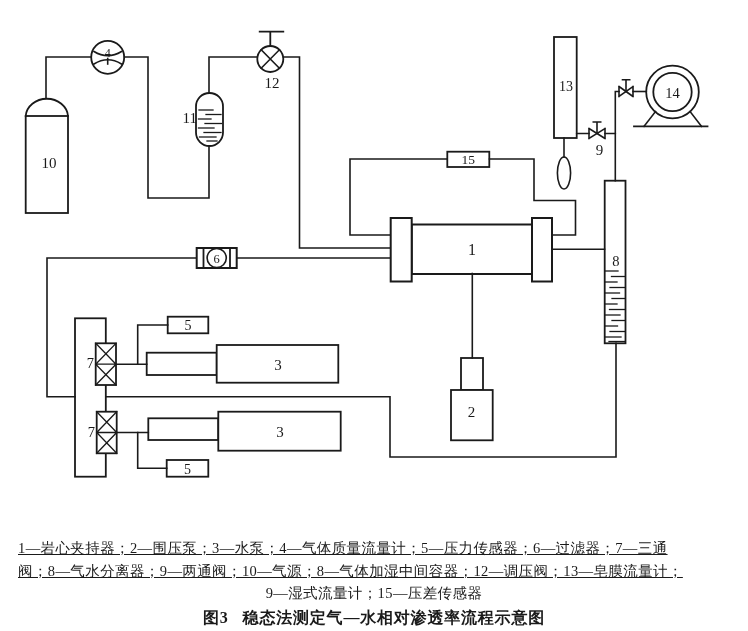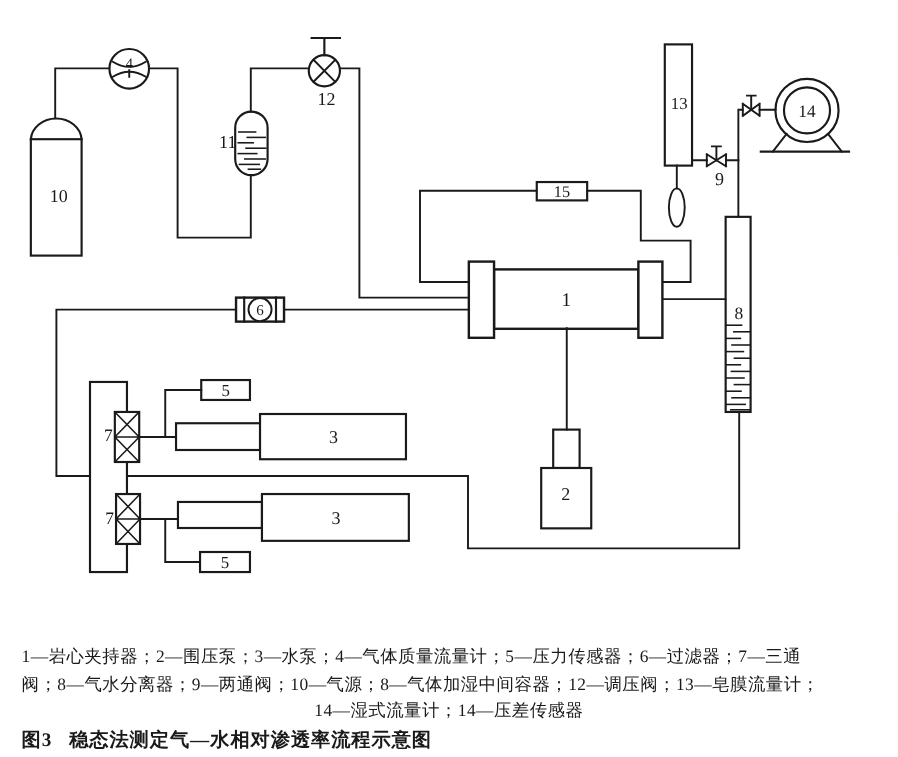--- a/index.html
+++ b/index.html
@@ -6,24 +6,24 @@
   .page{
     position:relative;width:748px;height:631px;background:#ffffff;
     font-family:"Liberation Serif", serif;color:#1a1a1a;overflow:hidden;
   }
   .diagram-svg{position:absolute;top:0;left:0;}
   svg text{font-family:"Liberation Serif", serif;fill:#1a1a1a;}
   .caption{
     position:absolute;top:537px;left:18px;width:712px;
     font-size:14.5px;line-height:22.5px;letter-spacing:0.4px;
   }
-  .caption .leg-line{white-space:nowrap;}
+  .caption .leg-line{white-space:nowrap;text-decoration:underline;}
   .caption .leg-center{text-align:center;white-space:nowrap;}
   .fig-title{
-    font-weight:bold;font-size:16px;margin-top:2px;
+    text-align:center;font-weight:bold;font-size:16px;margin-top:2px;
     letter-spacing:0.8px;white-space:nowrap;
   }
   .fig-title .fig-no{margin-right:14px;}
 </style>
 </head>
 <body>
 
 <div class="page">
 
 <svg class="diagram-svg" width="748" height="525" viewBox="0 0 748 525" fill="none" stroke="#1a1a1a" stroke-width="1.6" stroke-linecap="square">
@@ -188,19 +188,19 @@
   <g stroke-width="1.8">
     <rect x="148.3" y="418.3" width="70" height="21.7"></rect>
     <rect x="218.3" y="411.7" width="122.4" height="39" fill="#ffffff"></rect>
     <text x="280" y="436.5" font-size="15" text-anchor="middle" stroke="none">3</text>
   </g>
 </svg>
 
 <div class="caption">
   <div class="leg-line">1—岩心夹持器；2—围压泵；3—水泵；4—气体质量流量计；5—压力传感器；6—过滤器；7—三通</div>
   <div class="leg-line">阀；8—气水分离器；9—两通阀；10—气源；8—气体加湿中间容器；12—调压阀；13—皂膜流量计；</div>
-  <div class="leg-center">14—湿式流量计；14—压差传感器</div>
+  <div class="leg-center">9—湿式流量计；15—压差传感器</div>
   <div class="fig-title">
     <span class="fig-no">图3</span><span>稳态法测定气—水相对渗透率流程示意图</span>
   </div>
 </div>
 
 </div>
 
 </body></html>

